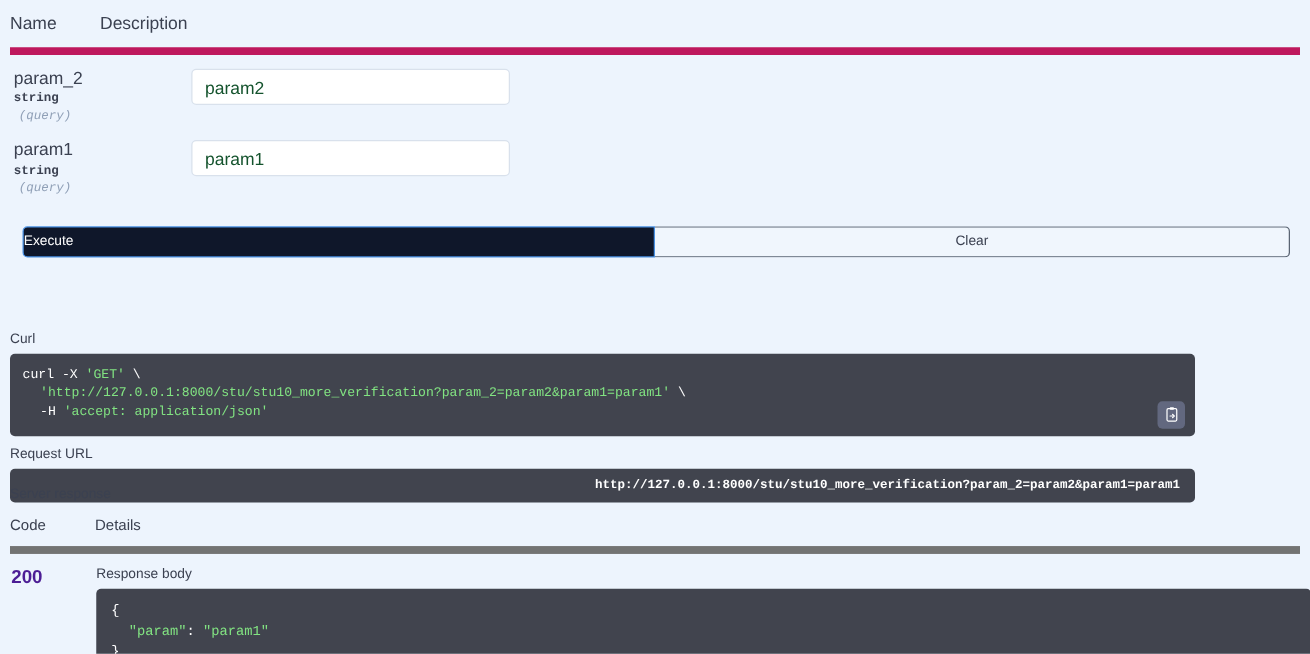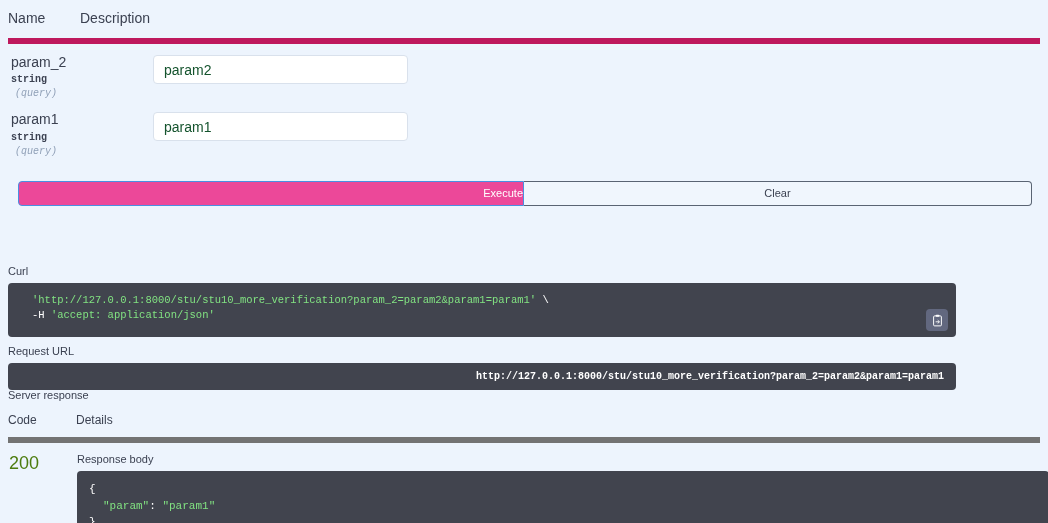--- a/index.html
+++ b/index.html
@@ -95,28 +95,28 @@
   .btn-row {
     position: absolute;
     left: 18px;
     top: 181px;
     width: 1014px;
     height: 25px;
     display: flex;
   }
   .btn-execute {
     flex: 0 0 506px;
-    background: #ec4899;
+    background: #0f172a;
     border: 1px solid #4990e2;
     border-radius: 4px 0 0 4px;
     color: #ffffff;
     font-size: 11px;
     font-family: "Liberation Sans", sans-serif;
     line-height: 23px;
-    text-align: right;
+    text-align: left;
     cursor: pointer;
     padding: 0;
   }
   .btn-clear {
     flex: 1 1 auto;
     background: #f0f6fd;
     border: 1px solid #5a6473;
     border-left: none;
     border-radius: 0 4px 4px 0;
     color: #3b4151;
@@ -228,22 +228,23 @@
     padding: 6px 0 10px 0;
     border-bottom: 6px solid #737373;
   }
   .sr-th-code { width: 68px; }
   .sr-table td {
     vertical-align: top;
     border: none;
     padding-top: 10px;
   }
   .code-num {
-    font-size: 18px;
-    color: #4d7c0f;
+    font-size: 15px;
+    color: #4c1d95;
+    font-weight: bold;
   }
   .details-lbl {
     font-size: 11px;
     color: #3b4151;
     display: block;
     padding-bottom: 6px;
   }
   .resp-json {
     position: relative;
     background: #41444e;
@@ -302,20 +303,21 @@
     <button class="btn-execute">Execute</button>
     <button class="btn-clear">Clear</button>
   </div>
 
 
   <div class="resp-body">
 
     <span class="lbl">Curl</span>
 
     <div class="codeblock curl">
+      <div><span class="code-white">curl -X </span><span class="code-green">'GET'</span><span class="code-white"> \</span></div>
       <div><span class="indent1"></span><span class="code-green">'http://127.0.0.1:8000/stu/stu10_more_verification?param_2=param2&amp;param1=param1'</span><span class="code-white"> \</span></div>
       <div><span class="indent1"></span><span class="code-white">-H </span><span class="code-green">'accept: application/json'</span></div>
 
       <button class="copy-btn">
         <svg width="13" height="13" viewBox="0 0 16 16">
           <rect x="3.2" y="2.4" width="9.6" height="12.2" rx="1.2" fill="none" stroke="#ffffff" stroke-width="1.2"></rect>
           <rect x="6" y="1" width="4" height="2.4" rx="0.6" fill="#ffffff"></rect>
           <path d="M6.2 9.6h3.6" stroke="#ffffff" stroke-width="1.1" stroke-linecap="round"></path>
           <path d="M8.6 7.9l1.8 1.7-1.8 1.7" fill="none" stroke="#ffffff" stroke-width="1.1" stroke-linecap="round" stroke-linejoin="round"></path>
         </svg>

